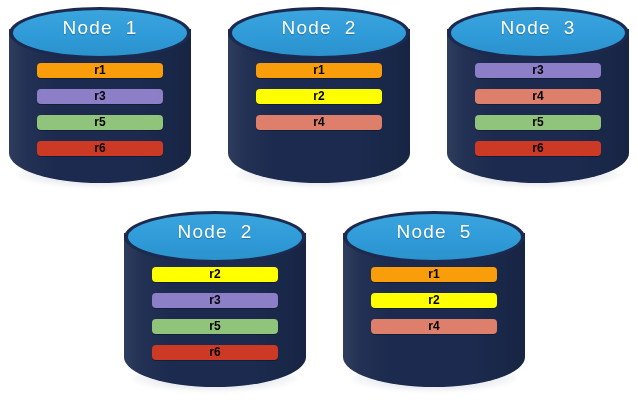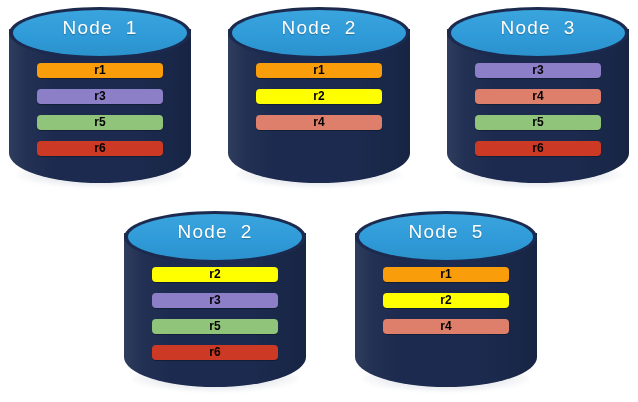--- a/index.html
+++ b/index.html
@@ -168,21 +168,21 @@
       <div class="top-rim"></div>
       <div class="top-face"></div>
       <div class="node-label">Node  2</div>
       <div class="replicas">
         <div class="replica" style="background: rgb(255, 255, 0);">r2</div>
         <div class="replica" style="background: rgb(140, 127, 199);">r3</div>
         <div class="replica" style="background: rgb(143, 196, 122);">r5</div>
         <div class="replica" style="background: rgb(204, 58, 38);">r6</div>
       </div>
     </div>
-    <div class="node" style="left: 343px; top: 211px; margin-left: 12px;">
+    <div class="node" style="left: 343px; top: 211px;">
       <div class="shadow"></div>
       <div class="body"></div>
       <div class="top-rim"></div>
       <div class="top-face"></div>
       <div class="node-label">Node  5</div>
       <div class="replicas">
         <div class="replica" style="background: rgb(249, 157, 10);">r1</div>
         <div class="replica" style="background: rgb(255, 255, 0);">r2</div>
         <div class="replica" style="background: rgb(221, 127, 107);">r4</div>
       </div>

